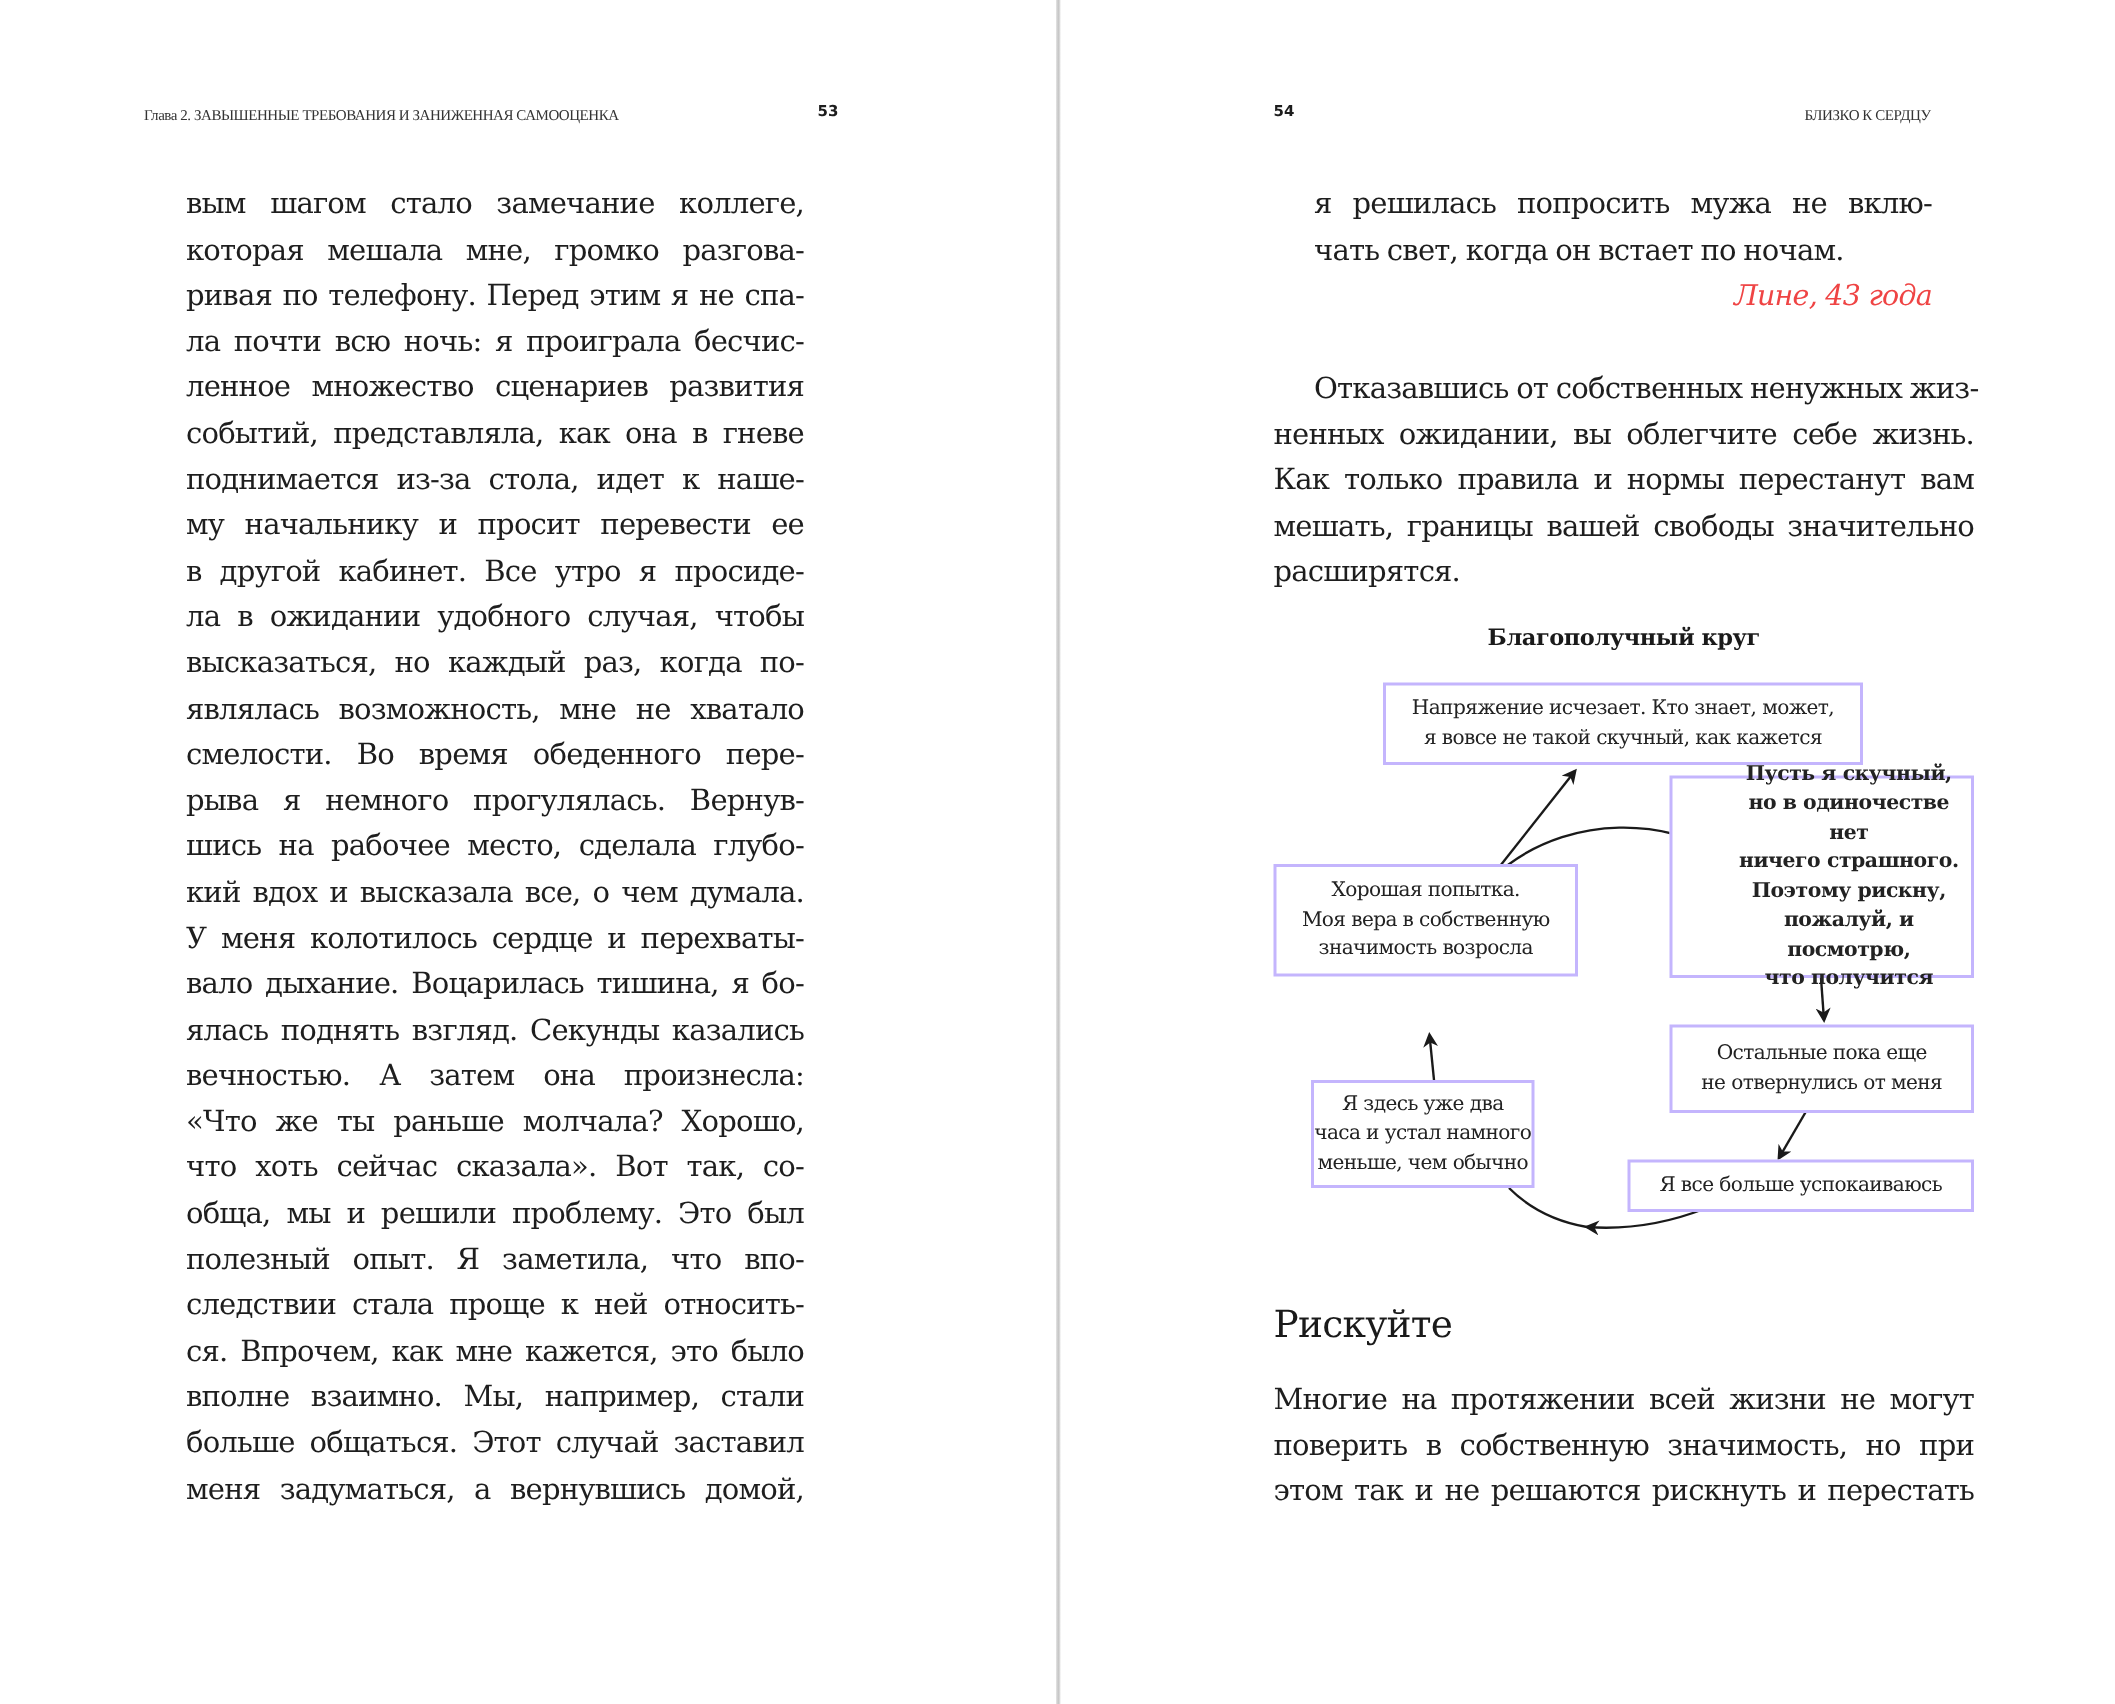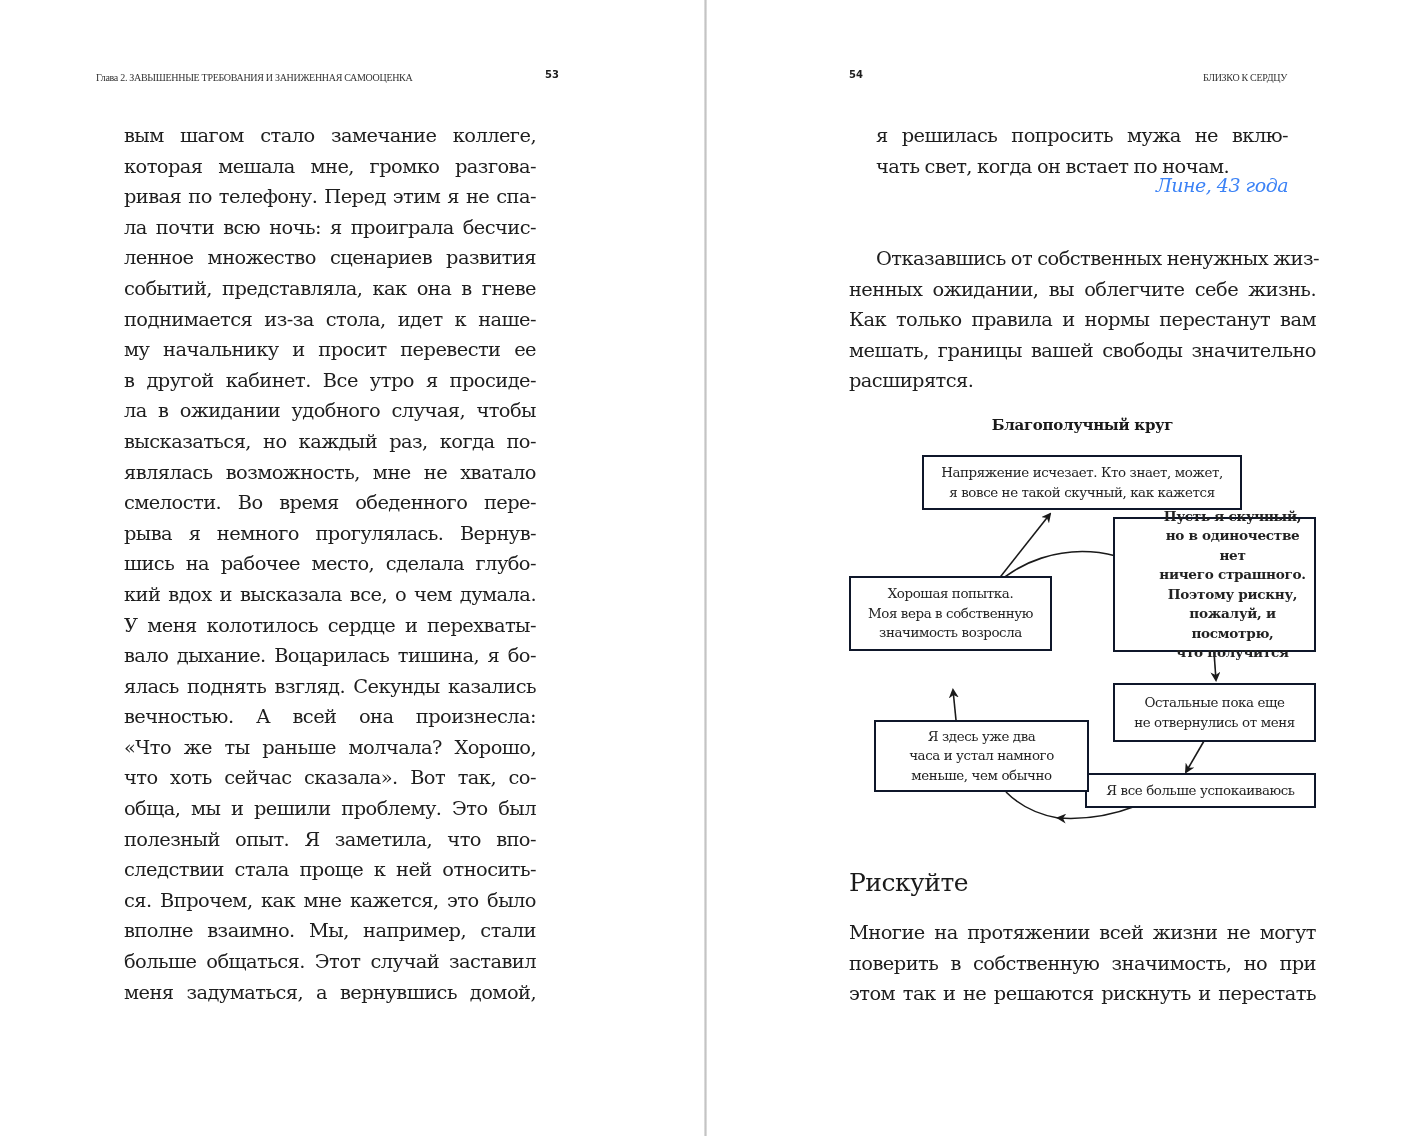--- a/index.html
+++ b/index.html
@@ -20,30 +20,30 @@
       font-size: 10px; color: #1d1d1d; }
 
     .body-text { position: absolute; font-family: "DejaVu Serif", serif; font-size: 19.4px; line-height: 30.6px;
       color: #1e1e1e; letter-spacing: -0.55px; word-spacing: -0.5px; }
     .body-text .line { display: block; white-space: nowrap; text-align: justify; text-align-last: justify; height: 30.6px; }
     .body-text .line.last { text-align-last: left; }
 
     .left-body { left: 124px; top: 121px; width: 412px; }
 
     .quote { left: 876px; top: 121px; width: 412px; position: absolute; }
-    .quote-author { position: absolute; left: 876px; top: 174px; width: 412px; text-align: right;
-      font-family: "DejaVu Serif", serif; font-style: italic; font-size: 19px; color: #3b82f6; letter-spacing: -0.5px; }
+    .quote-author { position: absolute; left: 876px; top: 186px; width: 412px; text-align: right;
+      font-family: "DejaVu Serif", serif; font-style: italic; font-size: 19px; color: #ef4444; letter-spacing: -0.5px; }
 
     .para2 { left: 849px; top: 244px; width: 467px; }
     .para2 .indent { text-indent: 27px; }
 
     .diagram-title { position: absolute; left: 849px; top: 416px; width: 467px; text-align: center;
       font-family: "DejaVu Serif", serif; font-weight: bold; font-size: 15px; color: #1a1a1a; letter-spacing: -0.3px; }
 
-    .dbox { position: absolute; border: 2px solid #0f172a; background: #fff; box-sizing: border-box;
+    .dbox { position: absolute; border: 2px solid #c4b5fd; background: #fff; box-sizing: border-box;
       display: flex; align-items: center; justify-content: center; text-align: center;
       font-family: "DejaVu Serif", serif; font-size: 13.4px; line-height: 19.5px; color: #222; letter-spacing: -0.4px; }
     .dbox .inner { white-space: pre-line; }
     .dbox.bold { font-weight: bold; font-size: 13.6px; letter-spacing: -0.3px; }
 
     #diagram-svg { position: absolute; left: 0; top: 0; width: 1410px; height: 1136px; pointer-events: none; }
 
     .section-heading { position: absolute; left: 849px; top: 868px; font-family: "DejaVu Serif", serif;
       font-size: 25px; color: #1a1a1a; letter-spacing: -0.5px; }
     .para3 { left: 849px; top: 918px; width: 467px; }
@@ -71,21 +71,21 @@
     <span class="line">ла в ожидании удобного случая, чтобы</span>
     <span class="line">высказаться, но каждый раз, когда по-</span>
     <span class="line">являлась возможность, мне не хватало</span>
     <span class="line">смелости. Во время обеденного пере-</span>
     <span class="line">рыва я немного прогулялась. Вернув-</span>
     <span class="line">шись на рабочее место, сделала глубо-</span>
     <span class="line">кий вдох и высказала все, о чем думала.</span>
     <span class="line">У меня колотилось сердце и перехваты-</span>
     <span class="line">вало дыхание. Воцарилась тишина, я бо-</span>
     <span class="line">ялась поднять взгляд. Секунды казались</span>
-    <span class="line">вечностью. А всей она произнесла:</span>
+    <span class="line">вечностью. А затем она произнесла:</span>
     <span class="line">«Что же ты раньше молчала? Хорошо,</span>
     <span class="line">что хоть сейчас сказала». Вот так, со-</span>
     <span class="line">обща, мы и решили проблему. Это был</span>
     <span class="line">полезный опыт. Я заметила, что впо-</span>
     <span class="line">следствии стала проще к ней относить-</span>
     <span class="line">ся. Впрочем, как мне кажется, это было</span>
     <span class="line">вполне взаимно. Мы, например, стали</span>
     <span class="line">больше общаться. Этот случай заставил</span>
     <span class="line">меня задуматься, а вернувшись домой,</span>
   </div>
@@ -141,21 +141,21 @@
 пожалуй, и посмотрю,
 что получится</span>
 </div>
 <div class="dbox" style="left:1113px; top:683px; width:203px; height:59px;">
   <span class="inner">Остальные пока еще
 не отвернулись от меня</span>
 </div>
 <div class="dbox" style="left:1085px; top:773px; width:231px; height:35px;">
   <span class="inner">Я все больше успокаиваюсь</span>
 </div>
-<div class="dbox" style="left:874px; top:720px; width:215px; height:72px;">
+<div class="dbox" style="left:874px; top:720px; width:149px; height:72px;">
   <span class="inner">Я здесь уже два
 часа и устал намного
 меньше, чем обычно</span>
 </div>
 <div class="dbox" style="left:849px; top:576px; width:203px; height:75px;">
   <span class="inner">Хорошая попытка.
 Моя вера в собственную
 значимость возросла</span>
 </div>
 

